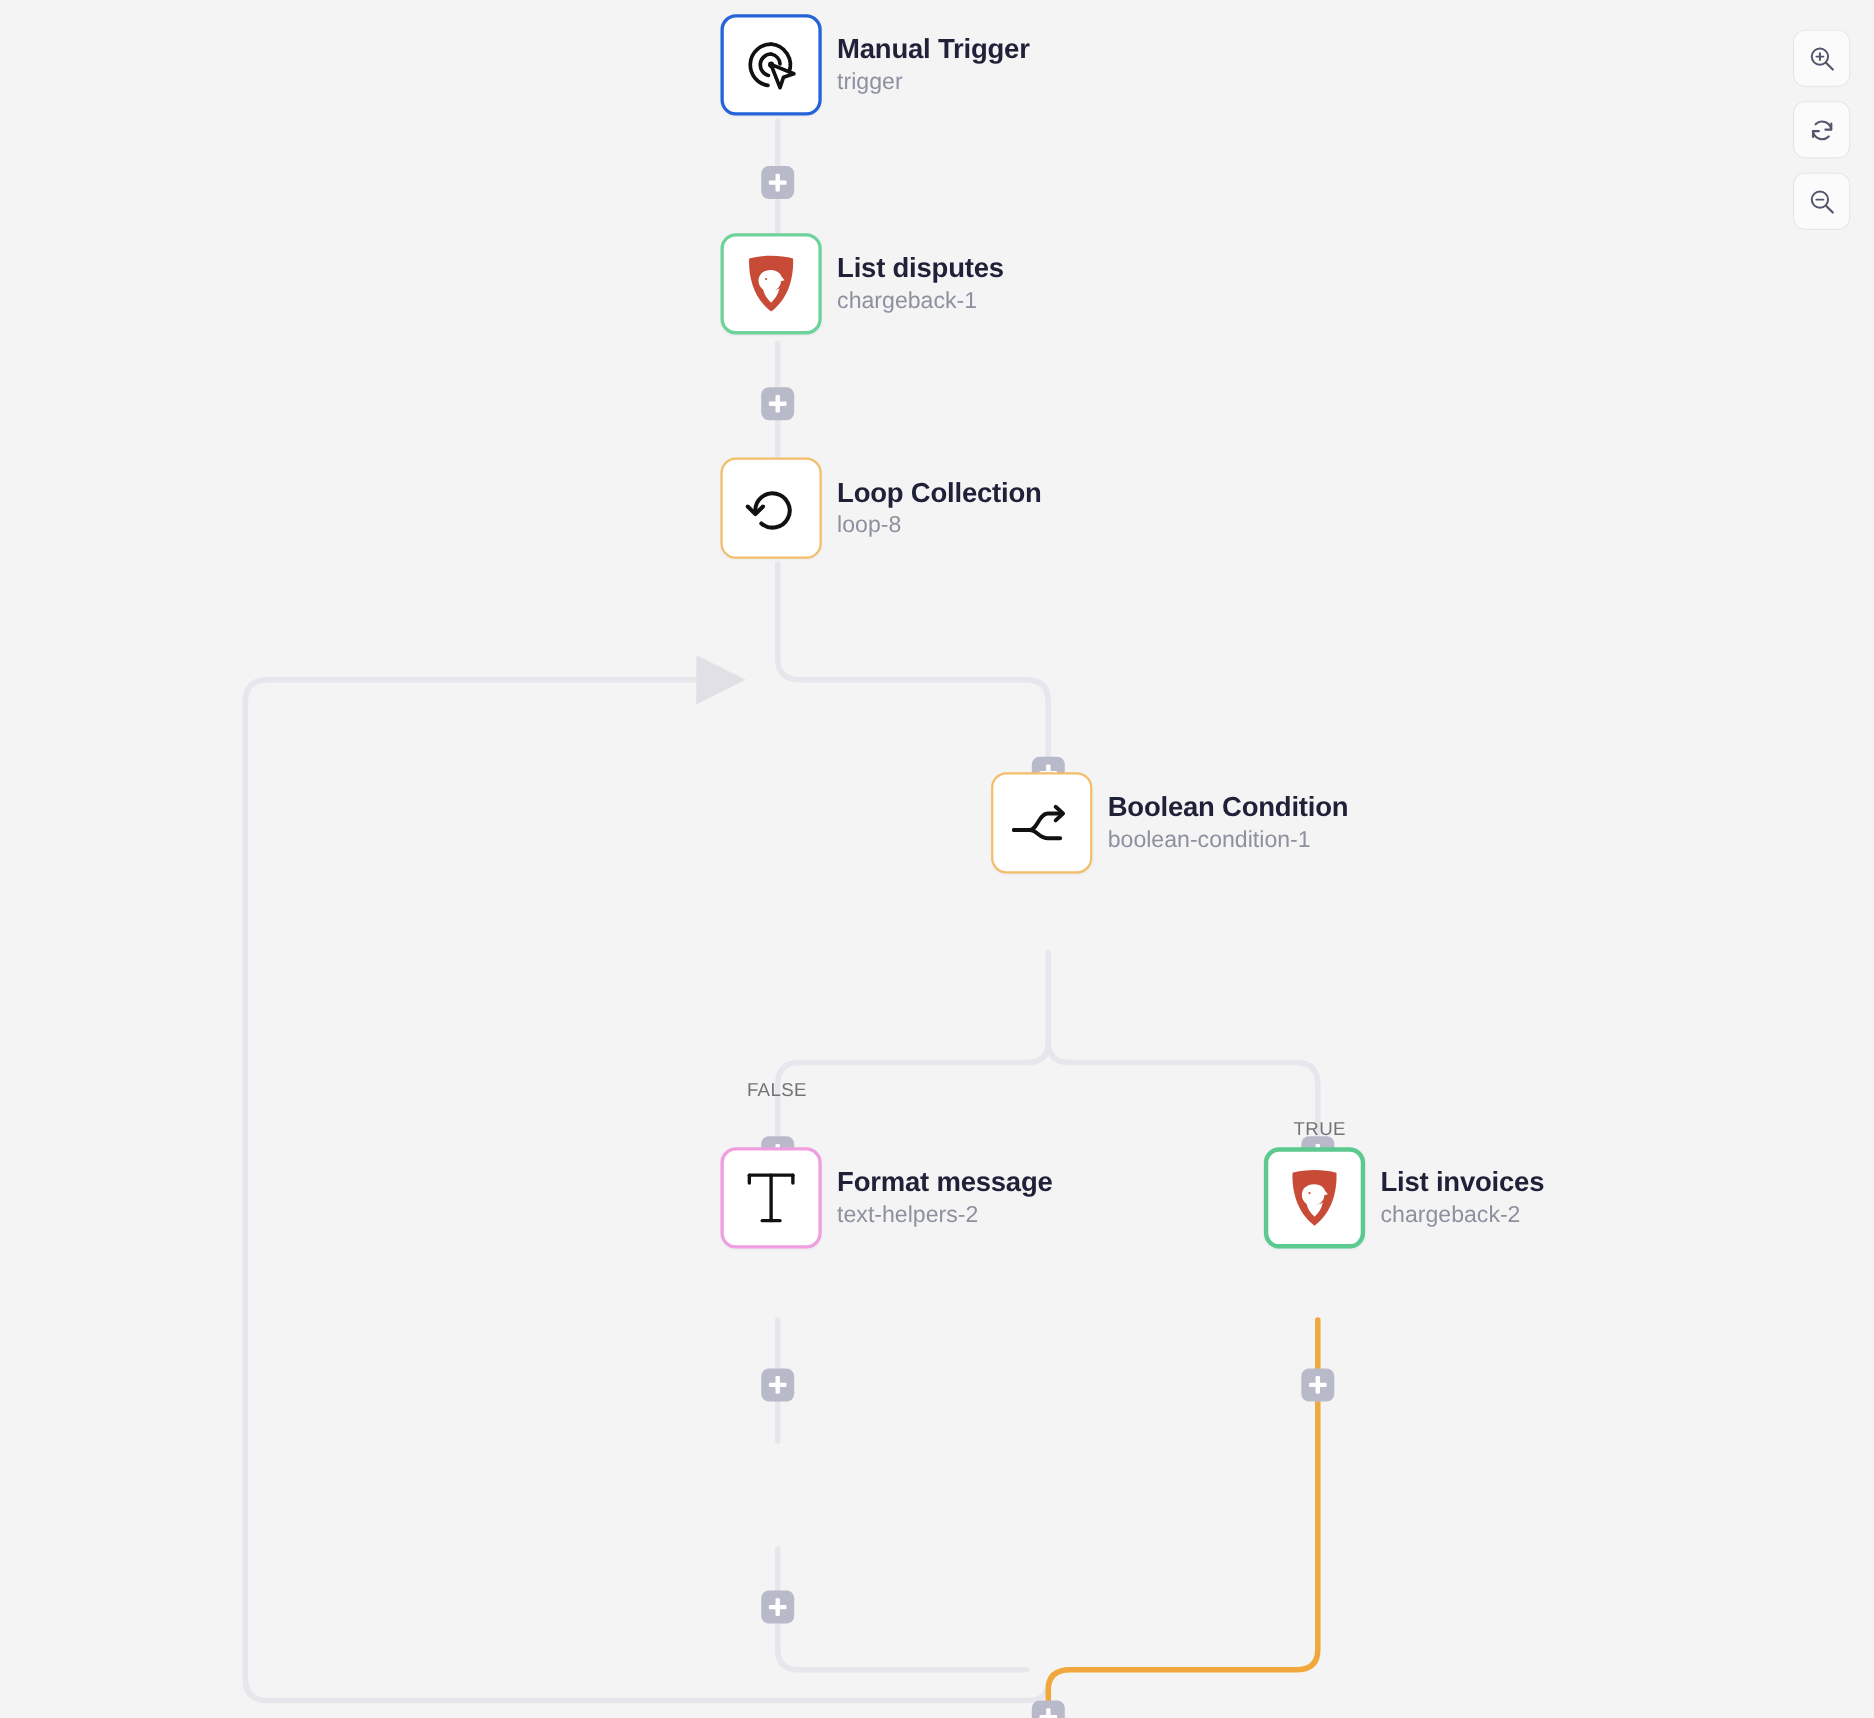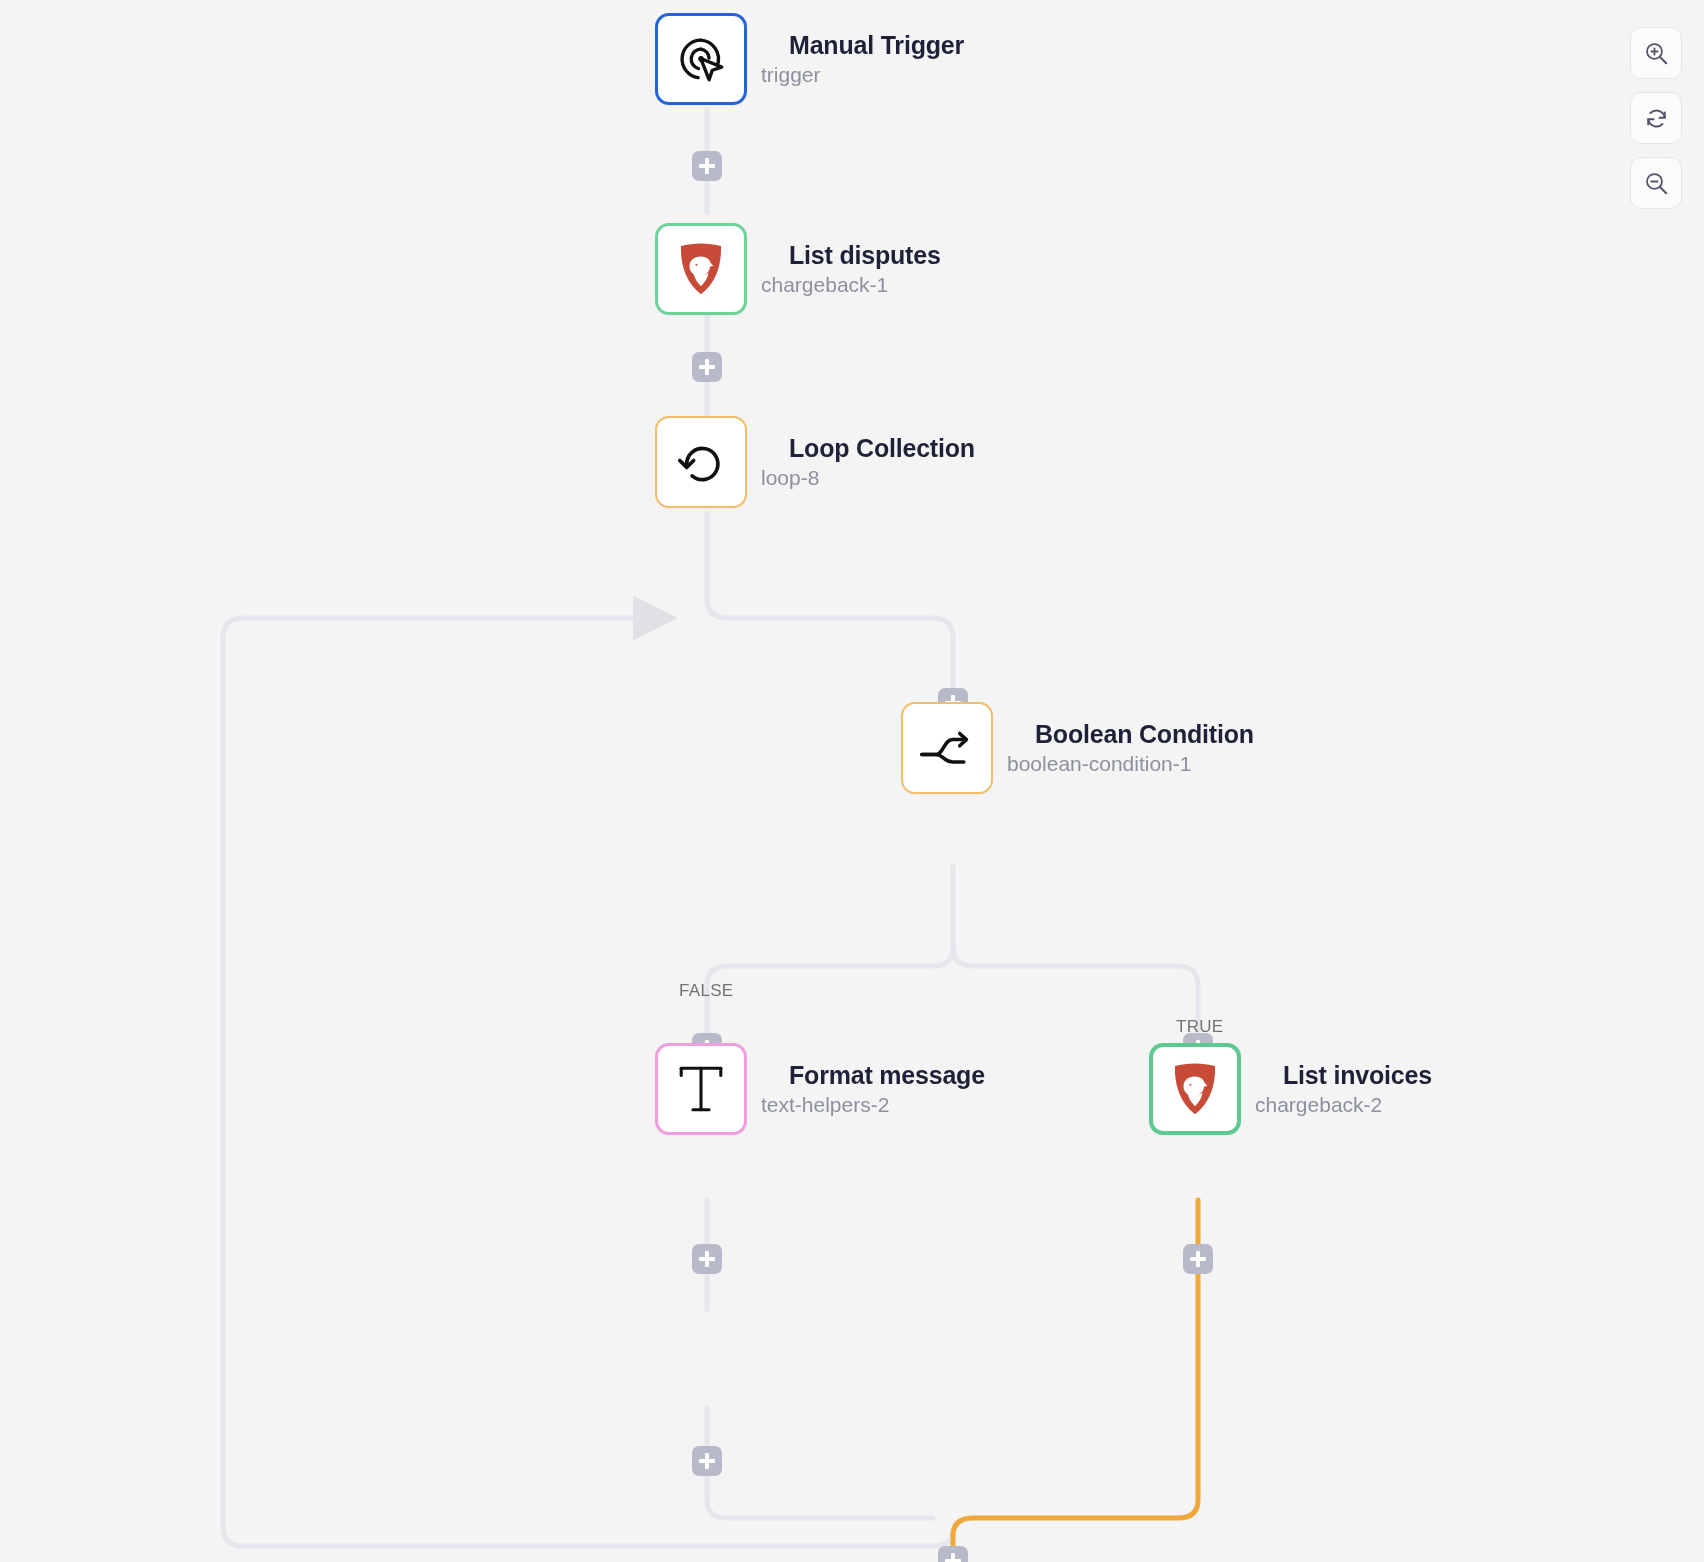--- a/index.html
+++ b/index.html
@@ -46,21 +46,20 @@
   .node-box.b-amber  { border: 2.5px solid #f3bd6a; }
   .node-box.b-pink   { border: 3px solid #ef9fe0; }
 
   .node-text { display: flex; flex-direction: column; gap: 4px; white-space: nowrap; }
   .node-title {
     font-size: 25px;
     font-weight: 700;
     color: #1f2138;
     letter-spacing: -0.2px;
     line-height: 1.1;
-    margin-left: 28px;
   }
   .node-sub {
     font-size: 21px;
     font-weight: 400;
     color: #8d909e;
     line-height: 1.1;
   }
 
   
   .plus-btn {
@@ -173,21 +172,21 @@
         <circle cx="12" cy="11.9" r="1.25" fill="#111"></circle>
         <path d="M11.9 11.8 L21.2 15.6 L17.0 17.0 L15.6 21.2 Z" fill="#fff" stroke="#111" stroke-width="1.5" stroke-linejoin="round"></path>
       </svg>
     </div>
     <div class="node-text">
       <div class="node-title">Manual Trigger</div>
       <div class="node-sub">trigger</div>
     </div>
   </div>
 
-  <div class="node" style="left:655px; top:223px;align-items:center;">
+  <div class="node" style="left:655px; top:212px;align-items:center;">
     <div class="node-box b-green">
       <svg width="48" height="54" viewBox="0 0 40 46" fill="none">
         <path d="M3 3.5 C13 0.6 27 0.6 37 3.5 C37.6 17 34 34 20 44.5 C6 34 2.4 17 3 3.5 Z" fill="#c84b38"></path>
         <path d="M12.5 15 C10 17.5 9.6 21.6 11.2 24.6 C12.6 27.2 15 28.6 17.6 28.9
                  C20.6 29.2 23.6 28.1 25.6 26 C26.9 24.6 27.6 22.8 27.6 21
                  L30.4 20.2 L28.2 17.6 C27.5 15.6 26 14 24 13.2
                  C20.3 11.7 15.6 12.1 12.5 15 Z" fill="#ffffff"></path>
         <path d="M13.6 26.5 C14.4 31.2 16.8 34.6 20 37.6
                  C23.2 34.6 25.6 31.2 26.4 26.5
                  C23.2 28.6 16.8 28.6 13.6 26.5 Z" fill="#ffffff"></path>

